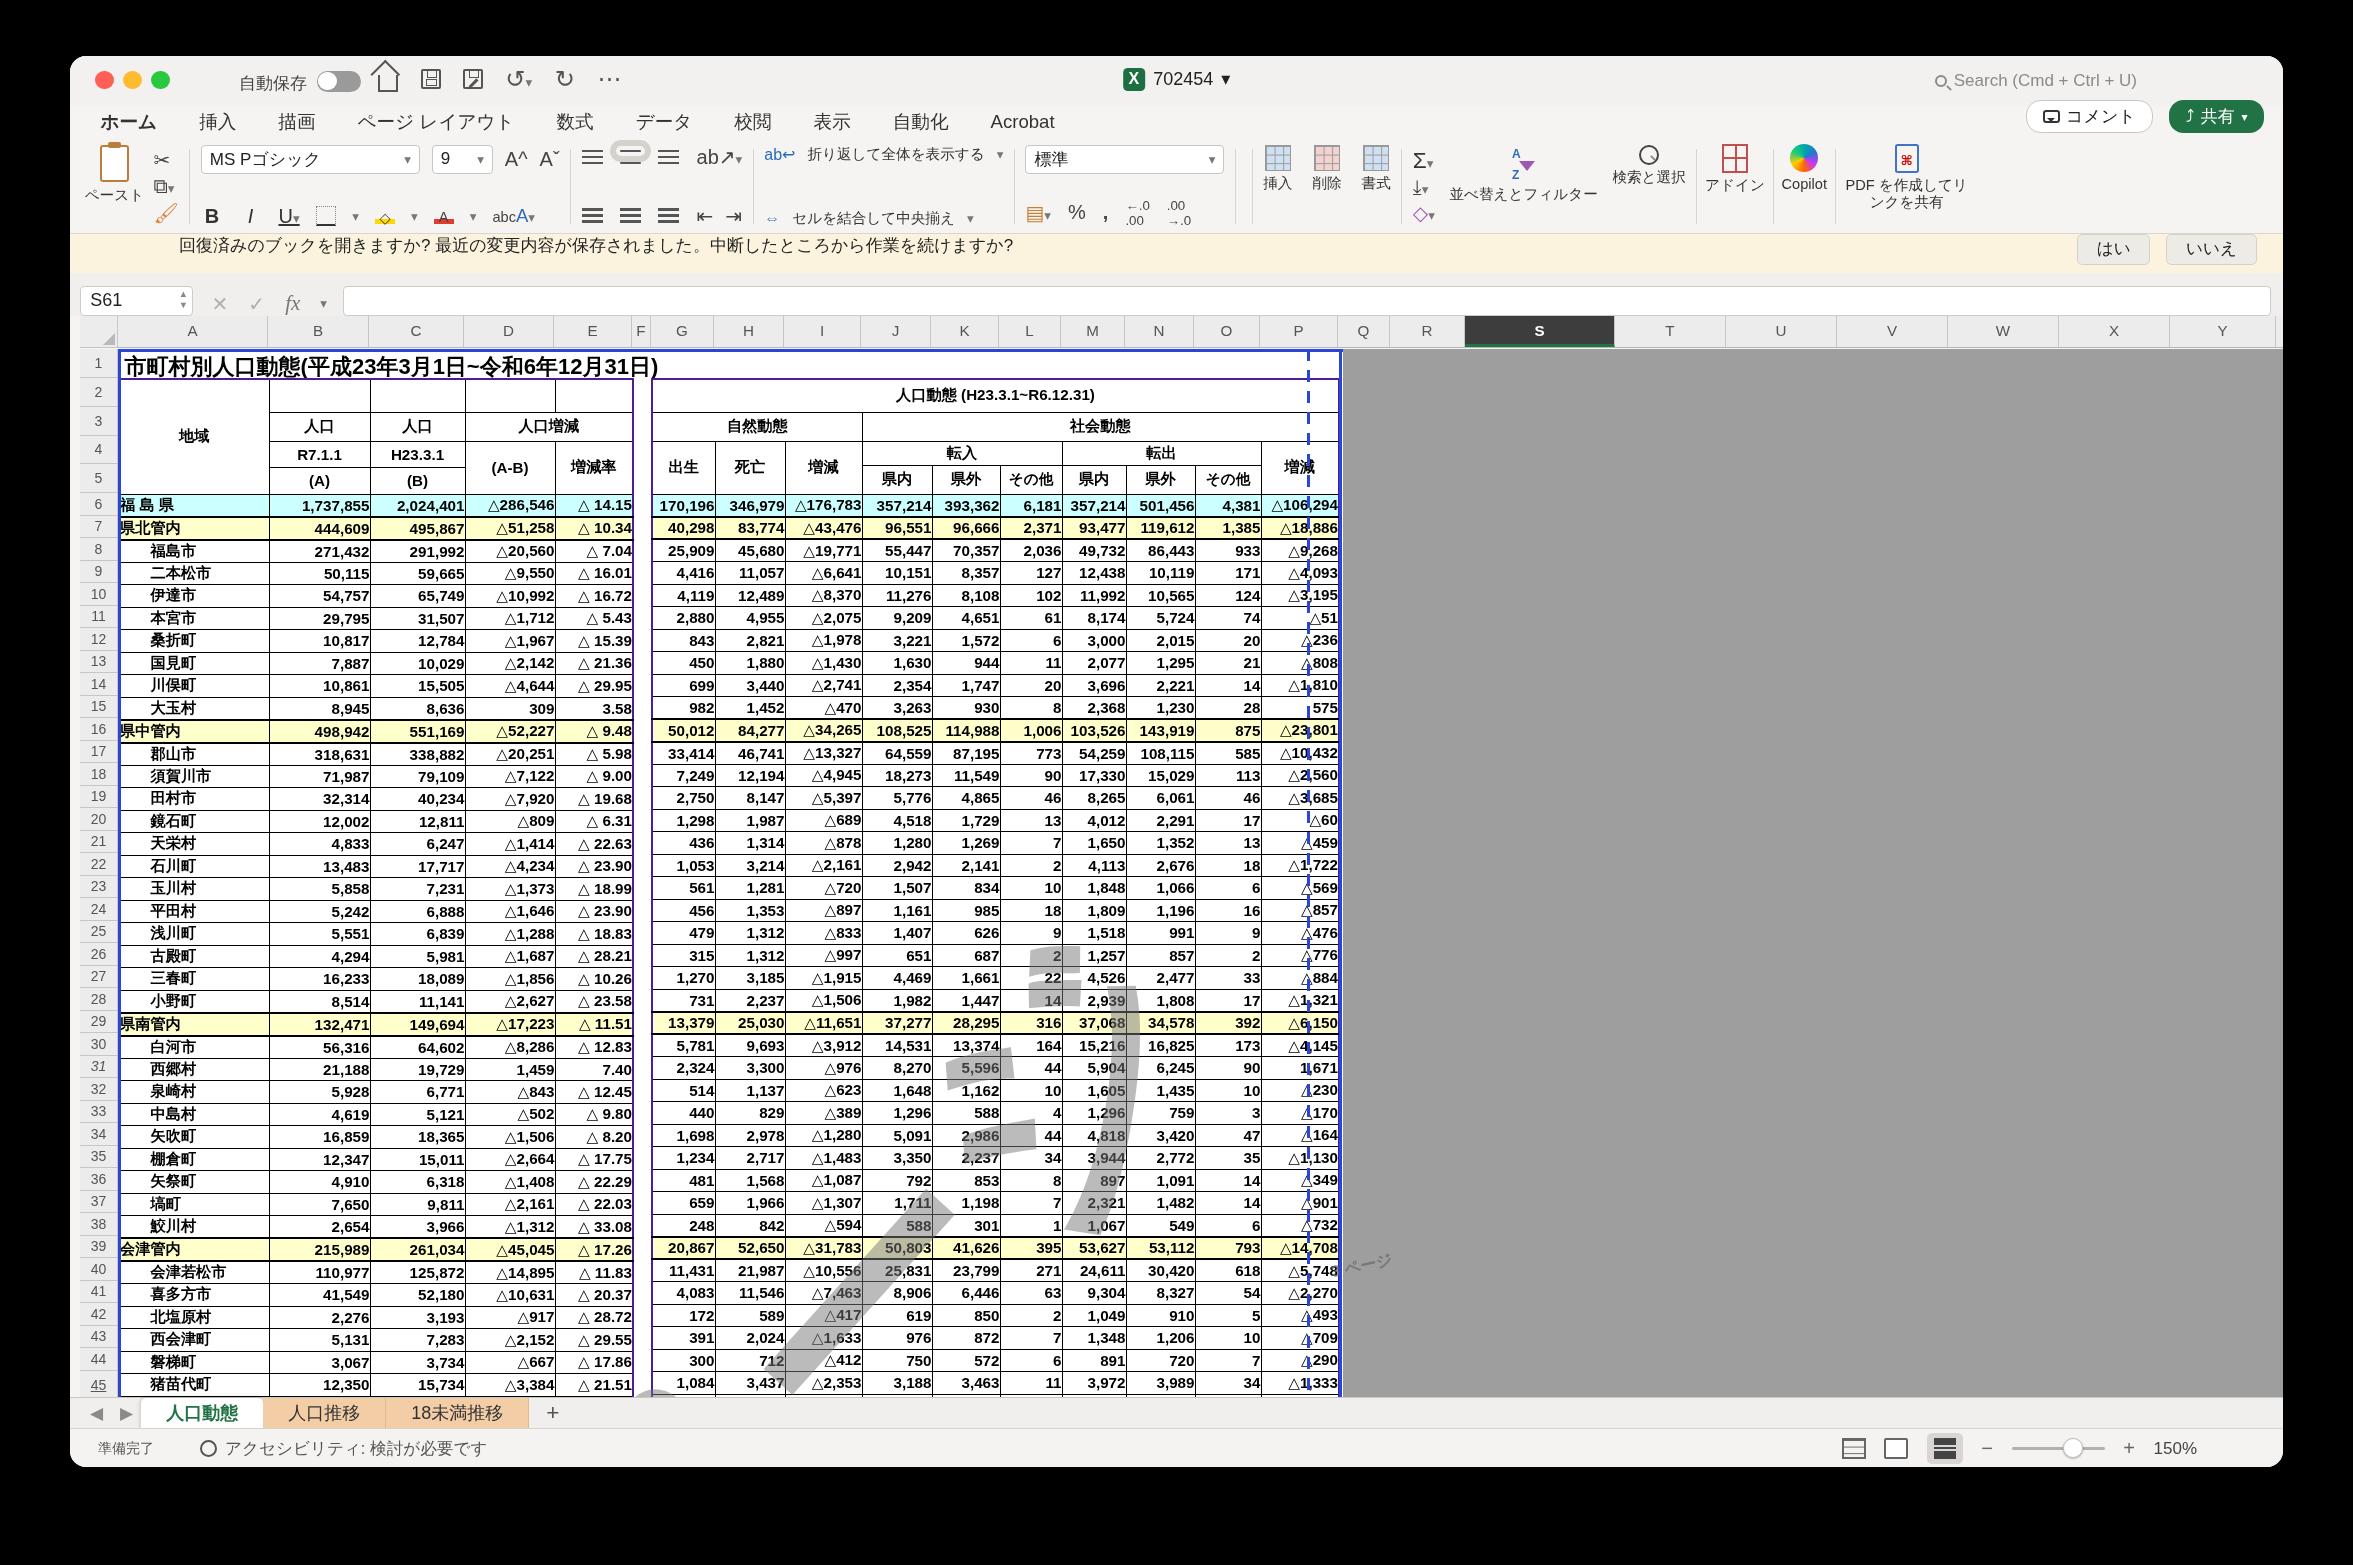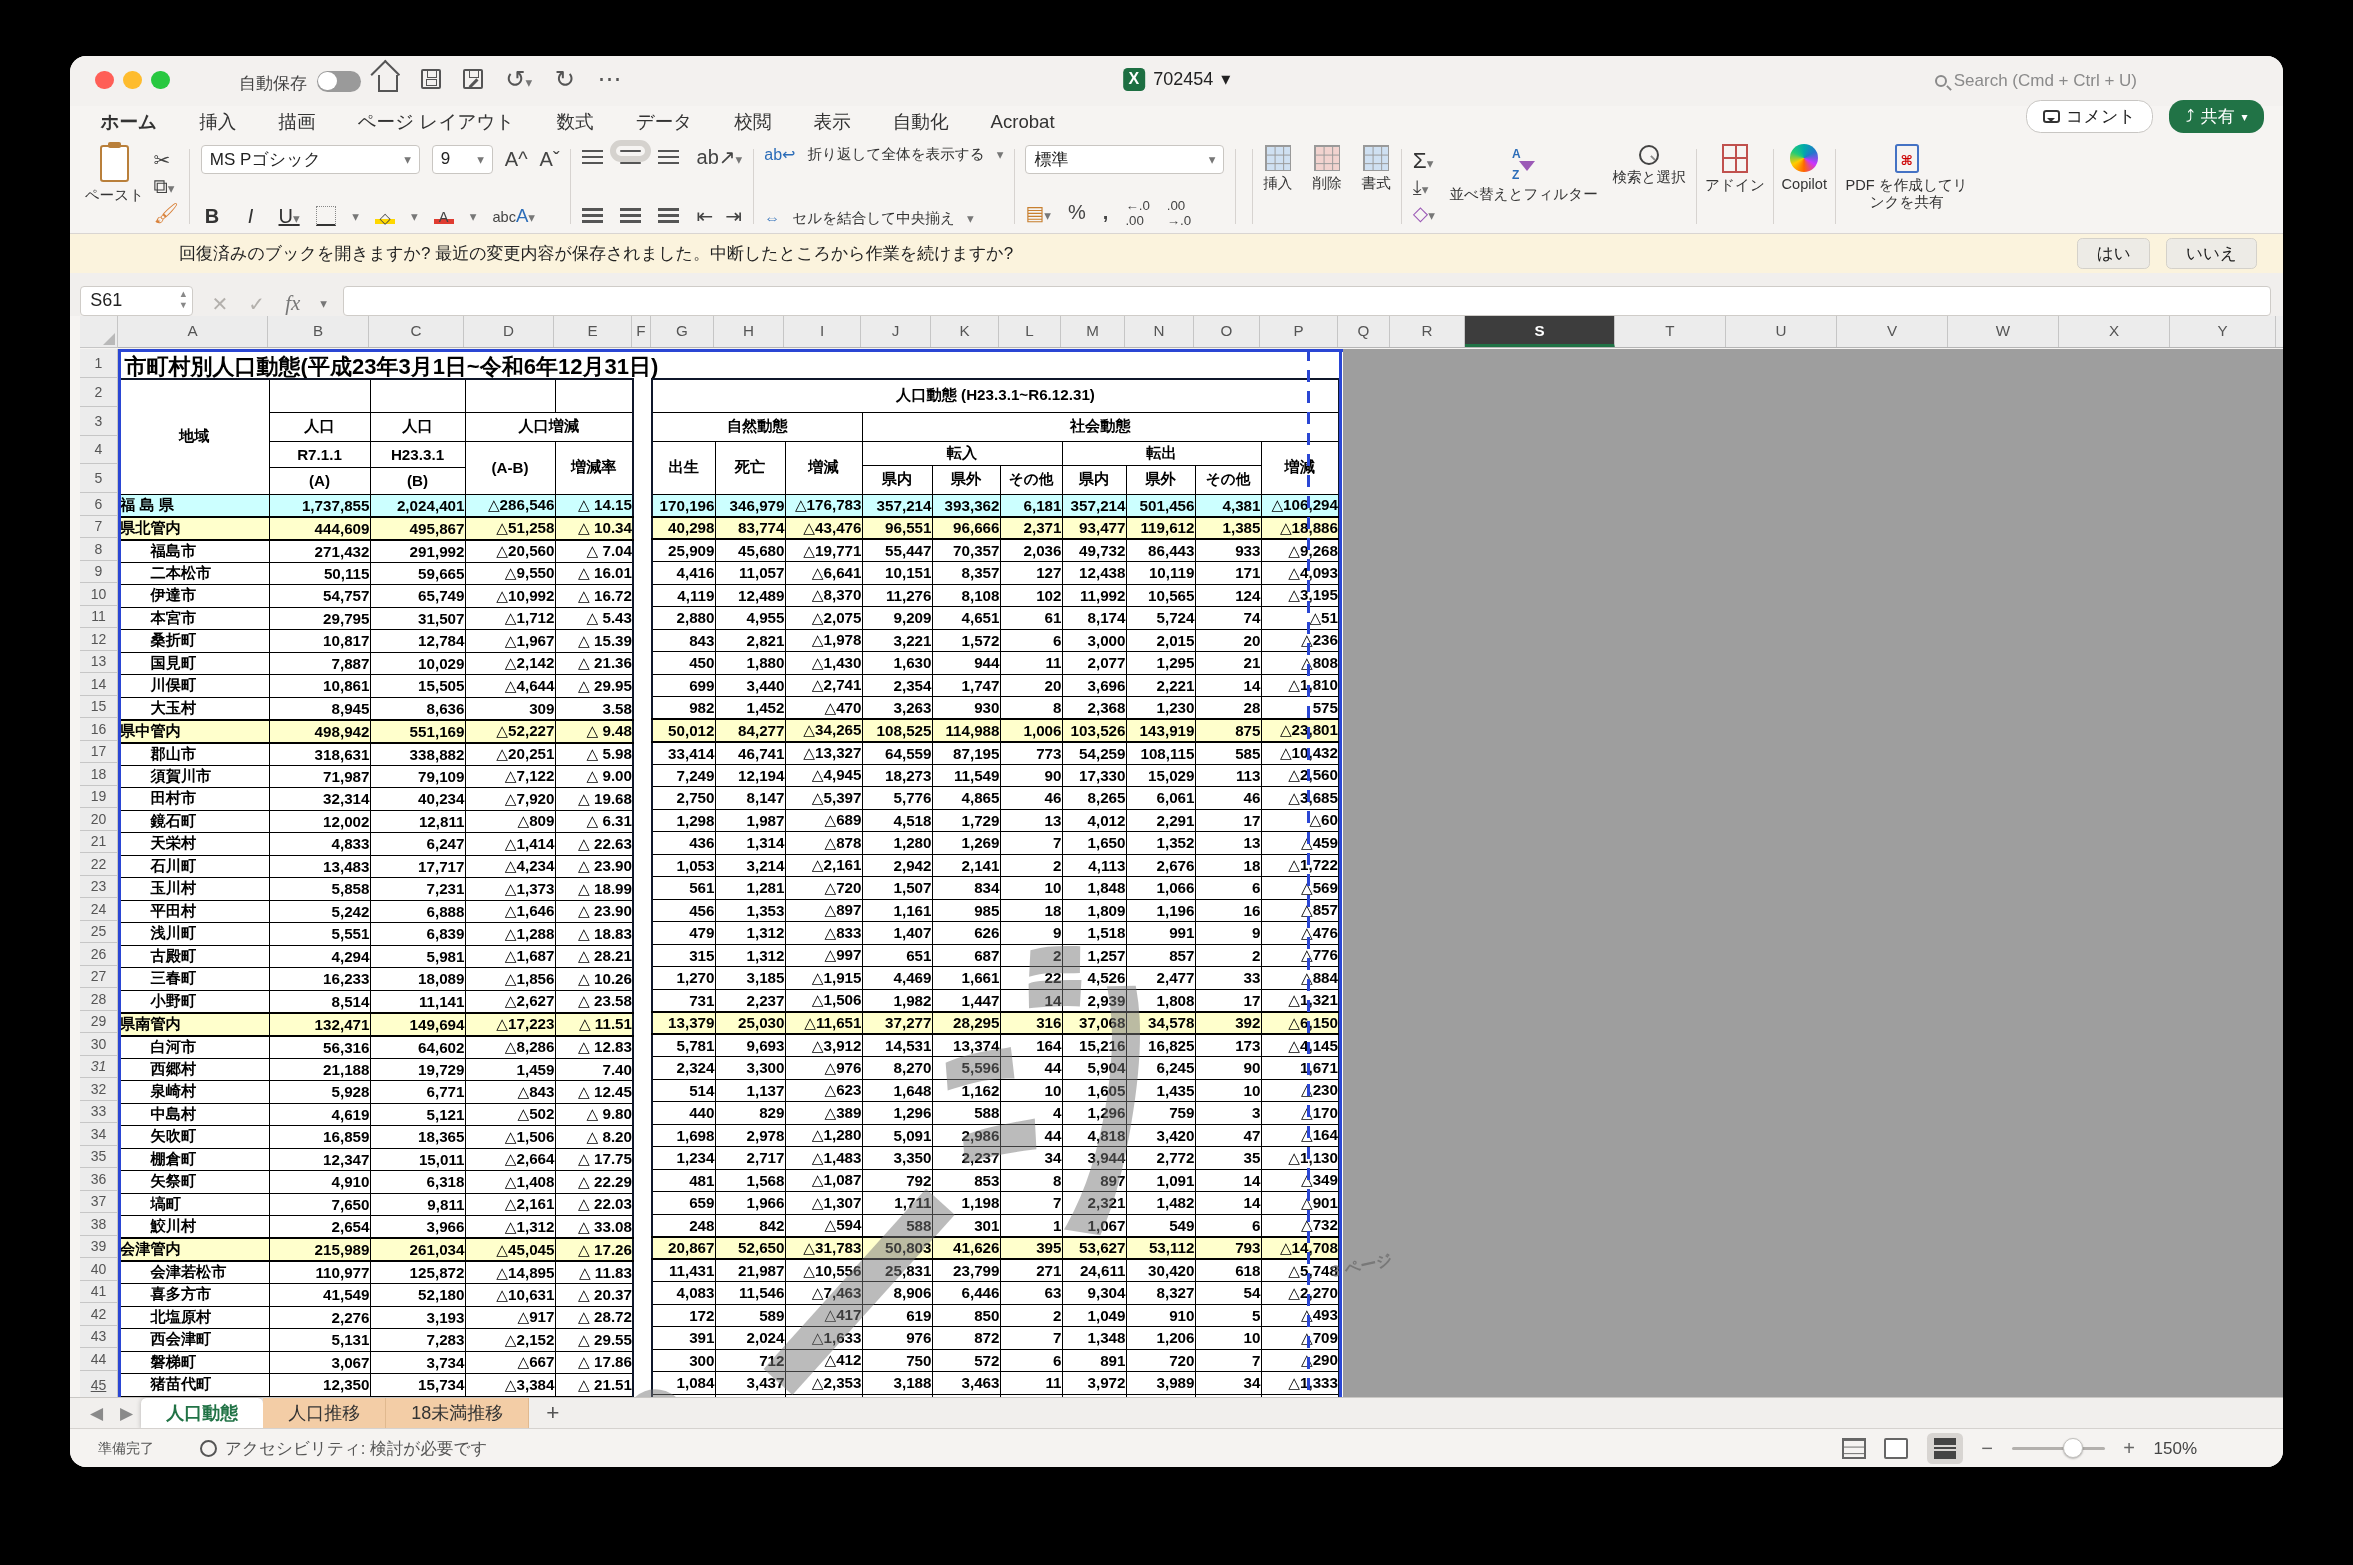--- a/index.html
+++ b/index.html
@@ -65,21 +65,21 @@
   .cf-red { position:relative; } .cf-red:before { content:""; position:absolute; left:1.3px; top:1.3px; width:7.3px; height:7.3px; background:#e57373; } .cf-red:after { content:""; position:absolute; left:10px; top:10px; width:7.3px; height:7.3px; background:#7ba7d7; }
   .ts-blue:before { content:""; position:absolute; } .ts-blue { position:relative; } .ts-blue:after { content:""; position:absolute; right:1.3px; bottom:1.3px; width:14.6px; height:14.6px; background:#8db7e2; }
   .ic-sigma { font-size:22.5px; color:#333; }
   .ic-az { font-size:12px; color:#2b6cb8; font-weight:bold; line-height:1; text-align:center; }
   .funnel { width:0; height:0; border:8px solid transparent; border-top:10.6px solid #9b59b6; display:inline-block; }
   .ic-addin { width:26.5px; height:29px; border:2px solid #c0504d; background:linear-gradient(#c0504d 2px,transparent 2px) 0 50%/100% 2px no-repeat, linear-gradient(90deg,transparent 11.3px,#c0504d 11.3px,#c0504d 13.3px,transparent 13.3px); }
   .ic-copilot { width:28px; height:28px; border-radius:50%; background:conic-gradient(#0aa, #27c, #c3f, #f60, #fc0, #2c7, #0aa); }
   .ic-pdf { width:24px; height:29px; border:2px solid #4472c4; border-radius:2.7px; color:#c00; font-size:13.3px; font-weight:bold; text-align:center; line-height:29px; }
 
   
-  .notif { position:absolute; left:0; top:178px; width:100%; height:40px; background:#fbf3dd; border-bottom:0.7px solid #e3d9bd; display:flex; align-items:center; }
+  .notif { position:absolute; left:0; top:178px; width:100%; height:40px; background:#fbf3dd; border-bottom:0.7px solid #e3d9bd; display:flex; align-items:flex-start; }
   .notif .msg { margin-left:109px; font-size:17px; color:#222; }
   .notif .btns { margin-left:auto; margin-right:26.5px; display:flex; gap:16px; }
   .nbtn { background:#edebe6; border:0.7px solid #d4d1ca; border-radius:5.3px; font-size:16.6px; color:#222; padding:3.3px 18.6px; }
 
   
   .fbar { position:absolute; left:0; top:217px; width:100%; height:43px; background:#f1efed; display:flex; align-items:flex-end; }
   .namebox { position:relative; margin-left:10px; width:113px; height:30.5px; background:#fff; border:1.3px solid #cfccc8; border-radius:4px; font-size:18px; color:#222; display:flex; align-items:center; padding-left:9.3px; }
   .stepper { position:absolute; right:4px; top:2px; font-size:9.3px; color:#888; line-height:1.2; text-align:center; }
   .fxctl { display:flex; gap:20px; margin-left:18.6px; color:#b3b0ac; font-size:20px; align-items:center; }
   .fx { font-family:"Liberation Serif",serif; font-style:italic; color:#777; font-size:21px; }
@@ -94,21 +94,21 @@
   .rowheads { position:absolute; left:10px; top:293px; width:38px; height:1048px; background:#ececec; border-right:0.7px solid #c6c6c6; overflow:hidden; }
   .rh { border-bottom:0.7px solid #c6c6c6; font-size:14px; color:#555; text-align:center; display:flex; align-items:center; justify-content:center; }
 
   
   .sheet { position:absolute; left:48px; top:293px; right:0; height:1048px; background:#9e9e9e; overflow:hidden; }
   .printarea { position:absolute; left:0; top:0; width:1225px; height:1048px; background:#fff; }
   .sheet-title { position:absolute; left:6.6px; top:2.7px; font-size:22px; font-weight:bold; color:#000; white-space:nowrap; }
   .unit-note { position:absolute; left:0; top:5.3px; width:1219px; text-align:right; font-size:18px; font-weight:bold; color:#000; }
   table.xl { border-collapse:collapse; table-layout:fixed; position:absolute; background:#fff; }
   table.xl td { border:0.7px solid #000; font-size:15.2px; font-weight:bold; color:#000; overflow:hidden; white-space:nowrap; padding:0; }
-  table.xl { border:2px solid #0f172a; }
+  table.xl { border:2px solid #4c1d95; }
   td.hd { text-align:center; font-size:16.6px; border:1.3px solid #000 !important; }
   td.num { text-align:right; padding-right:5.3px; }
   td.name { text-align:left; padding-left:8px; }
   td.name.city { padding-left:30.5px; }
   tr.databody { height:22.5px; }
   tr.tb td { border-top:2px solid #000; }
   tr.hl-c td { background:#ccffff; }
   tr.hl-y td { background:#ffffcc; }
   #ltable { left:0; top:29px; width:514px; }
   #rtable { left:533px; top:29px; width:687px; }

